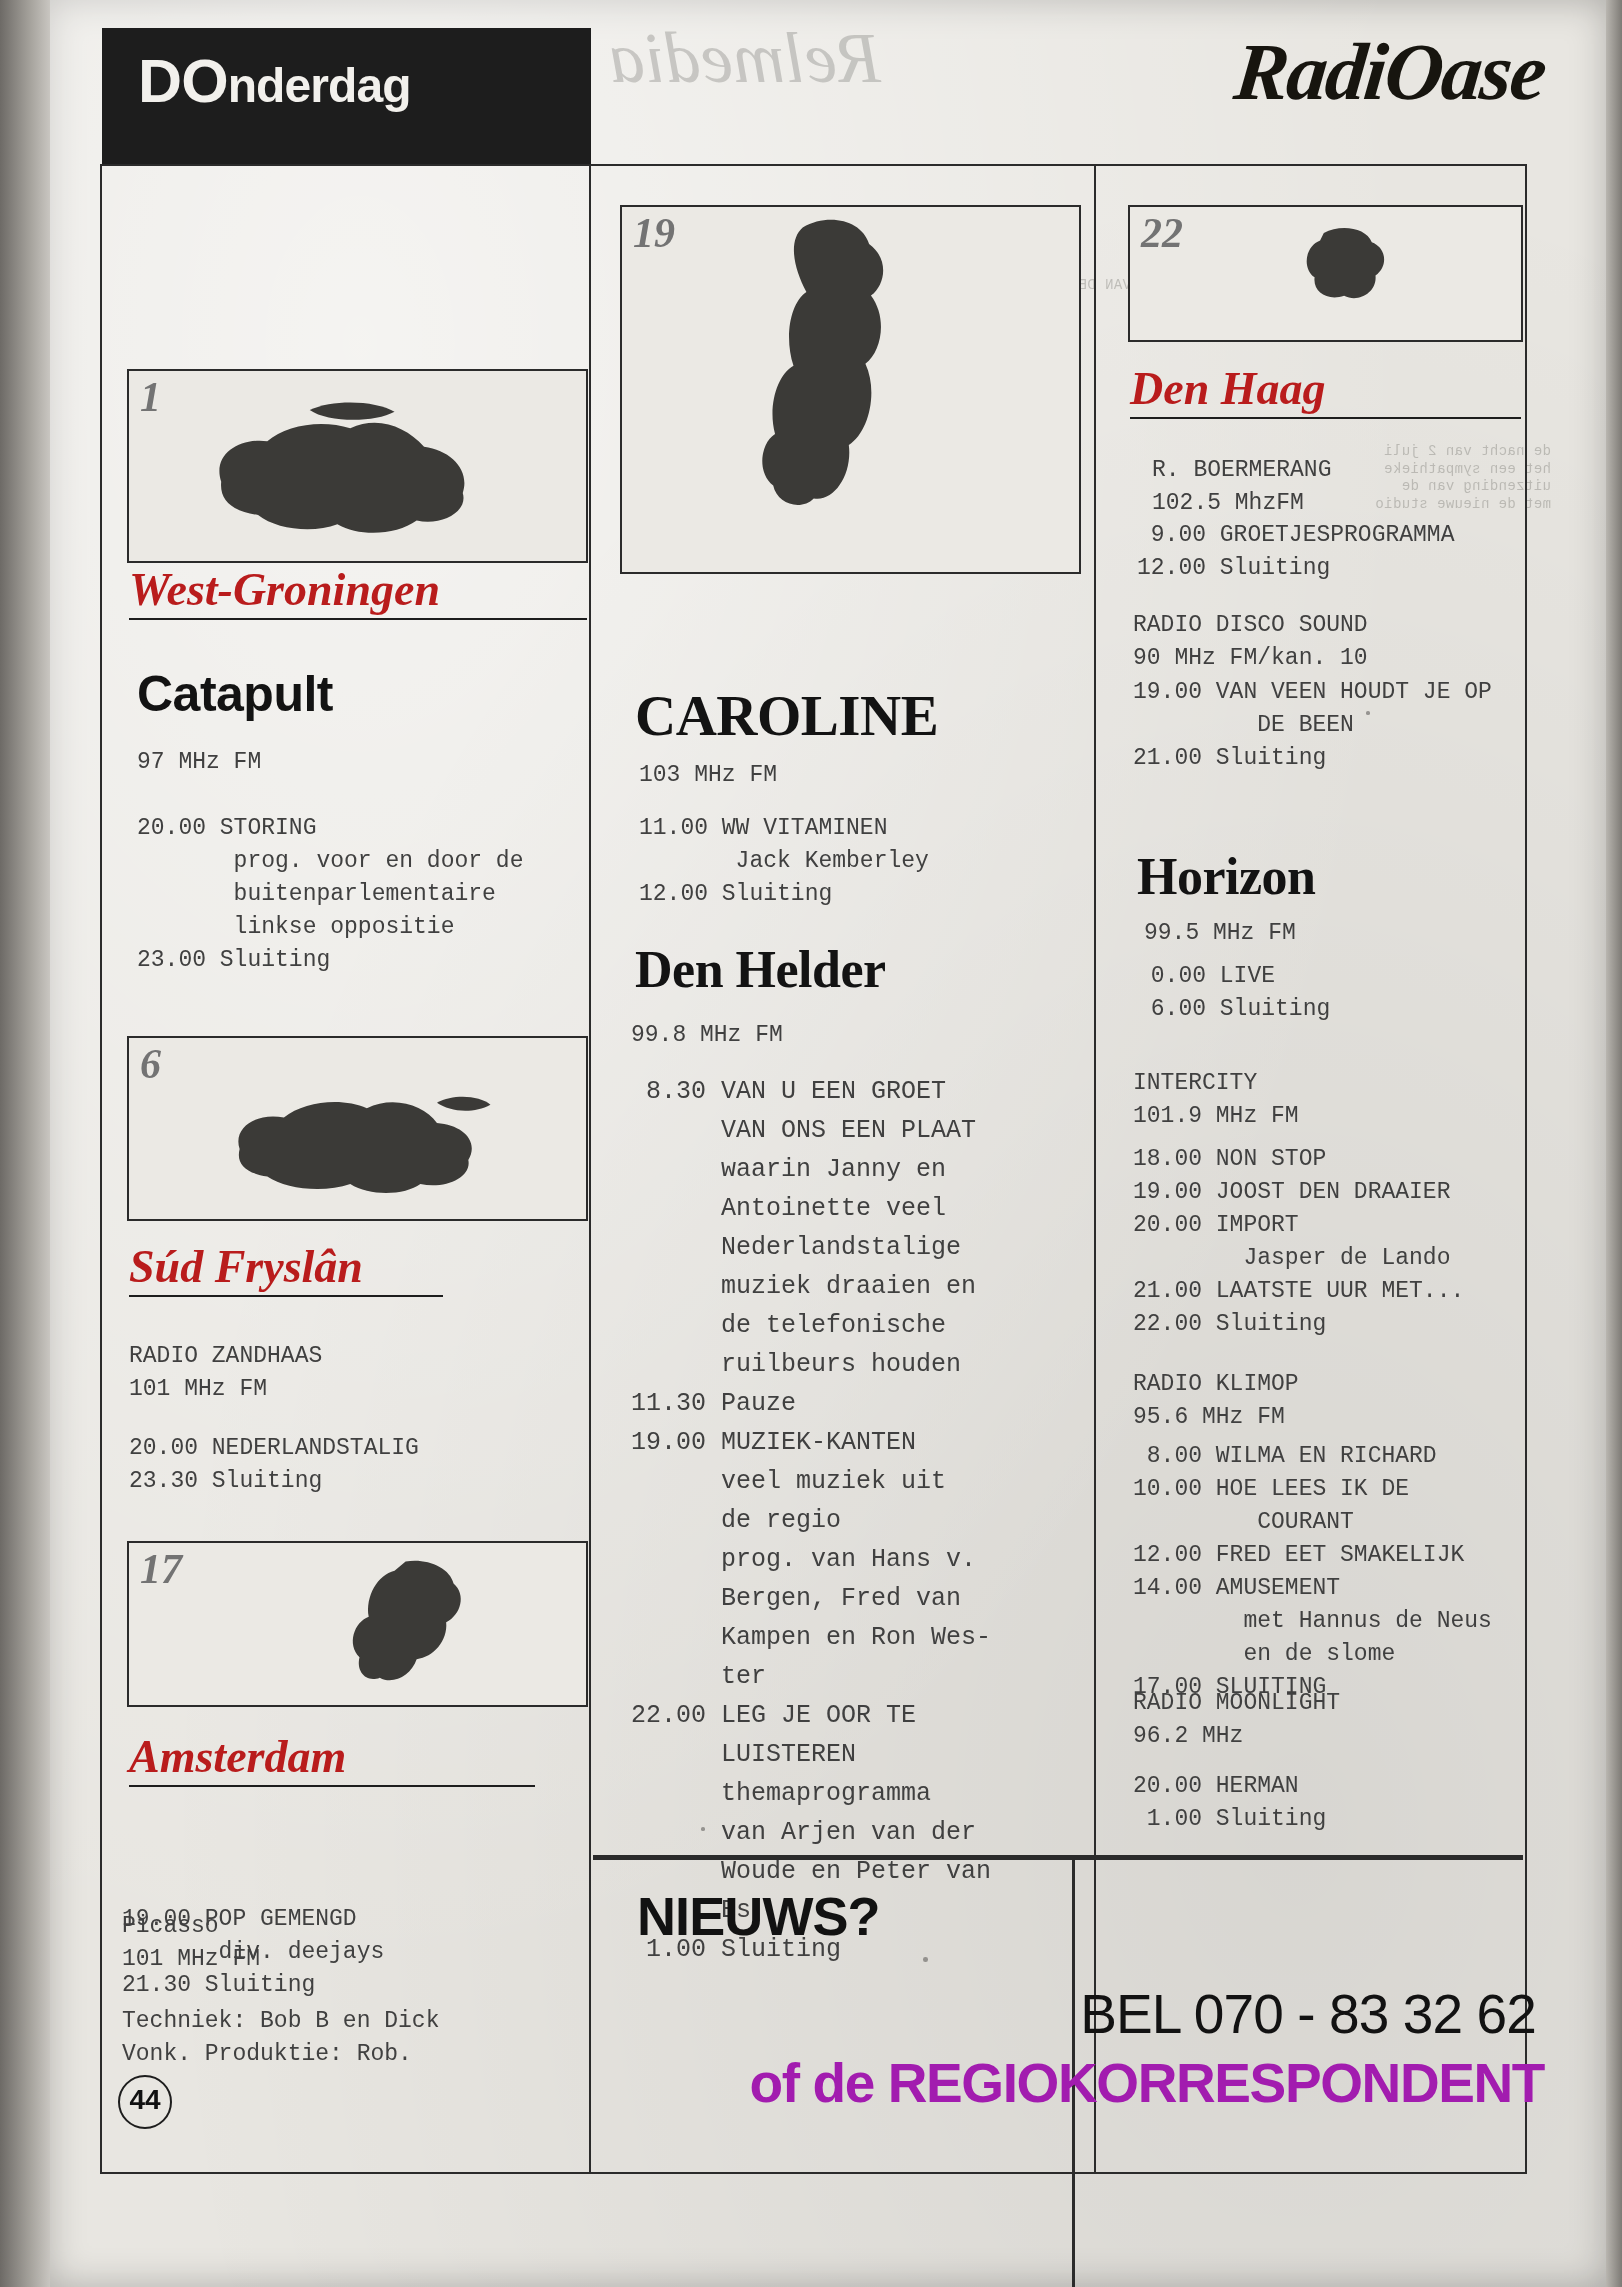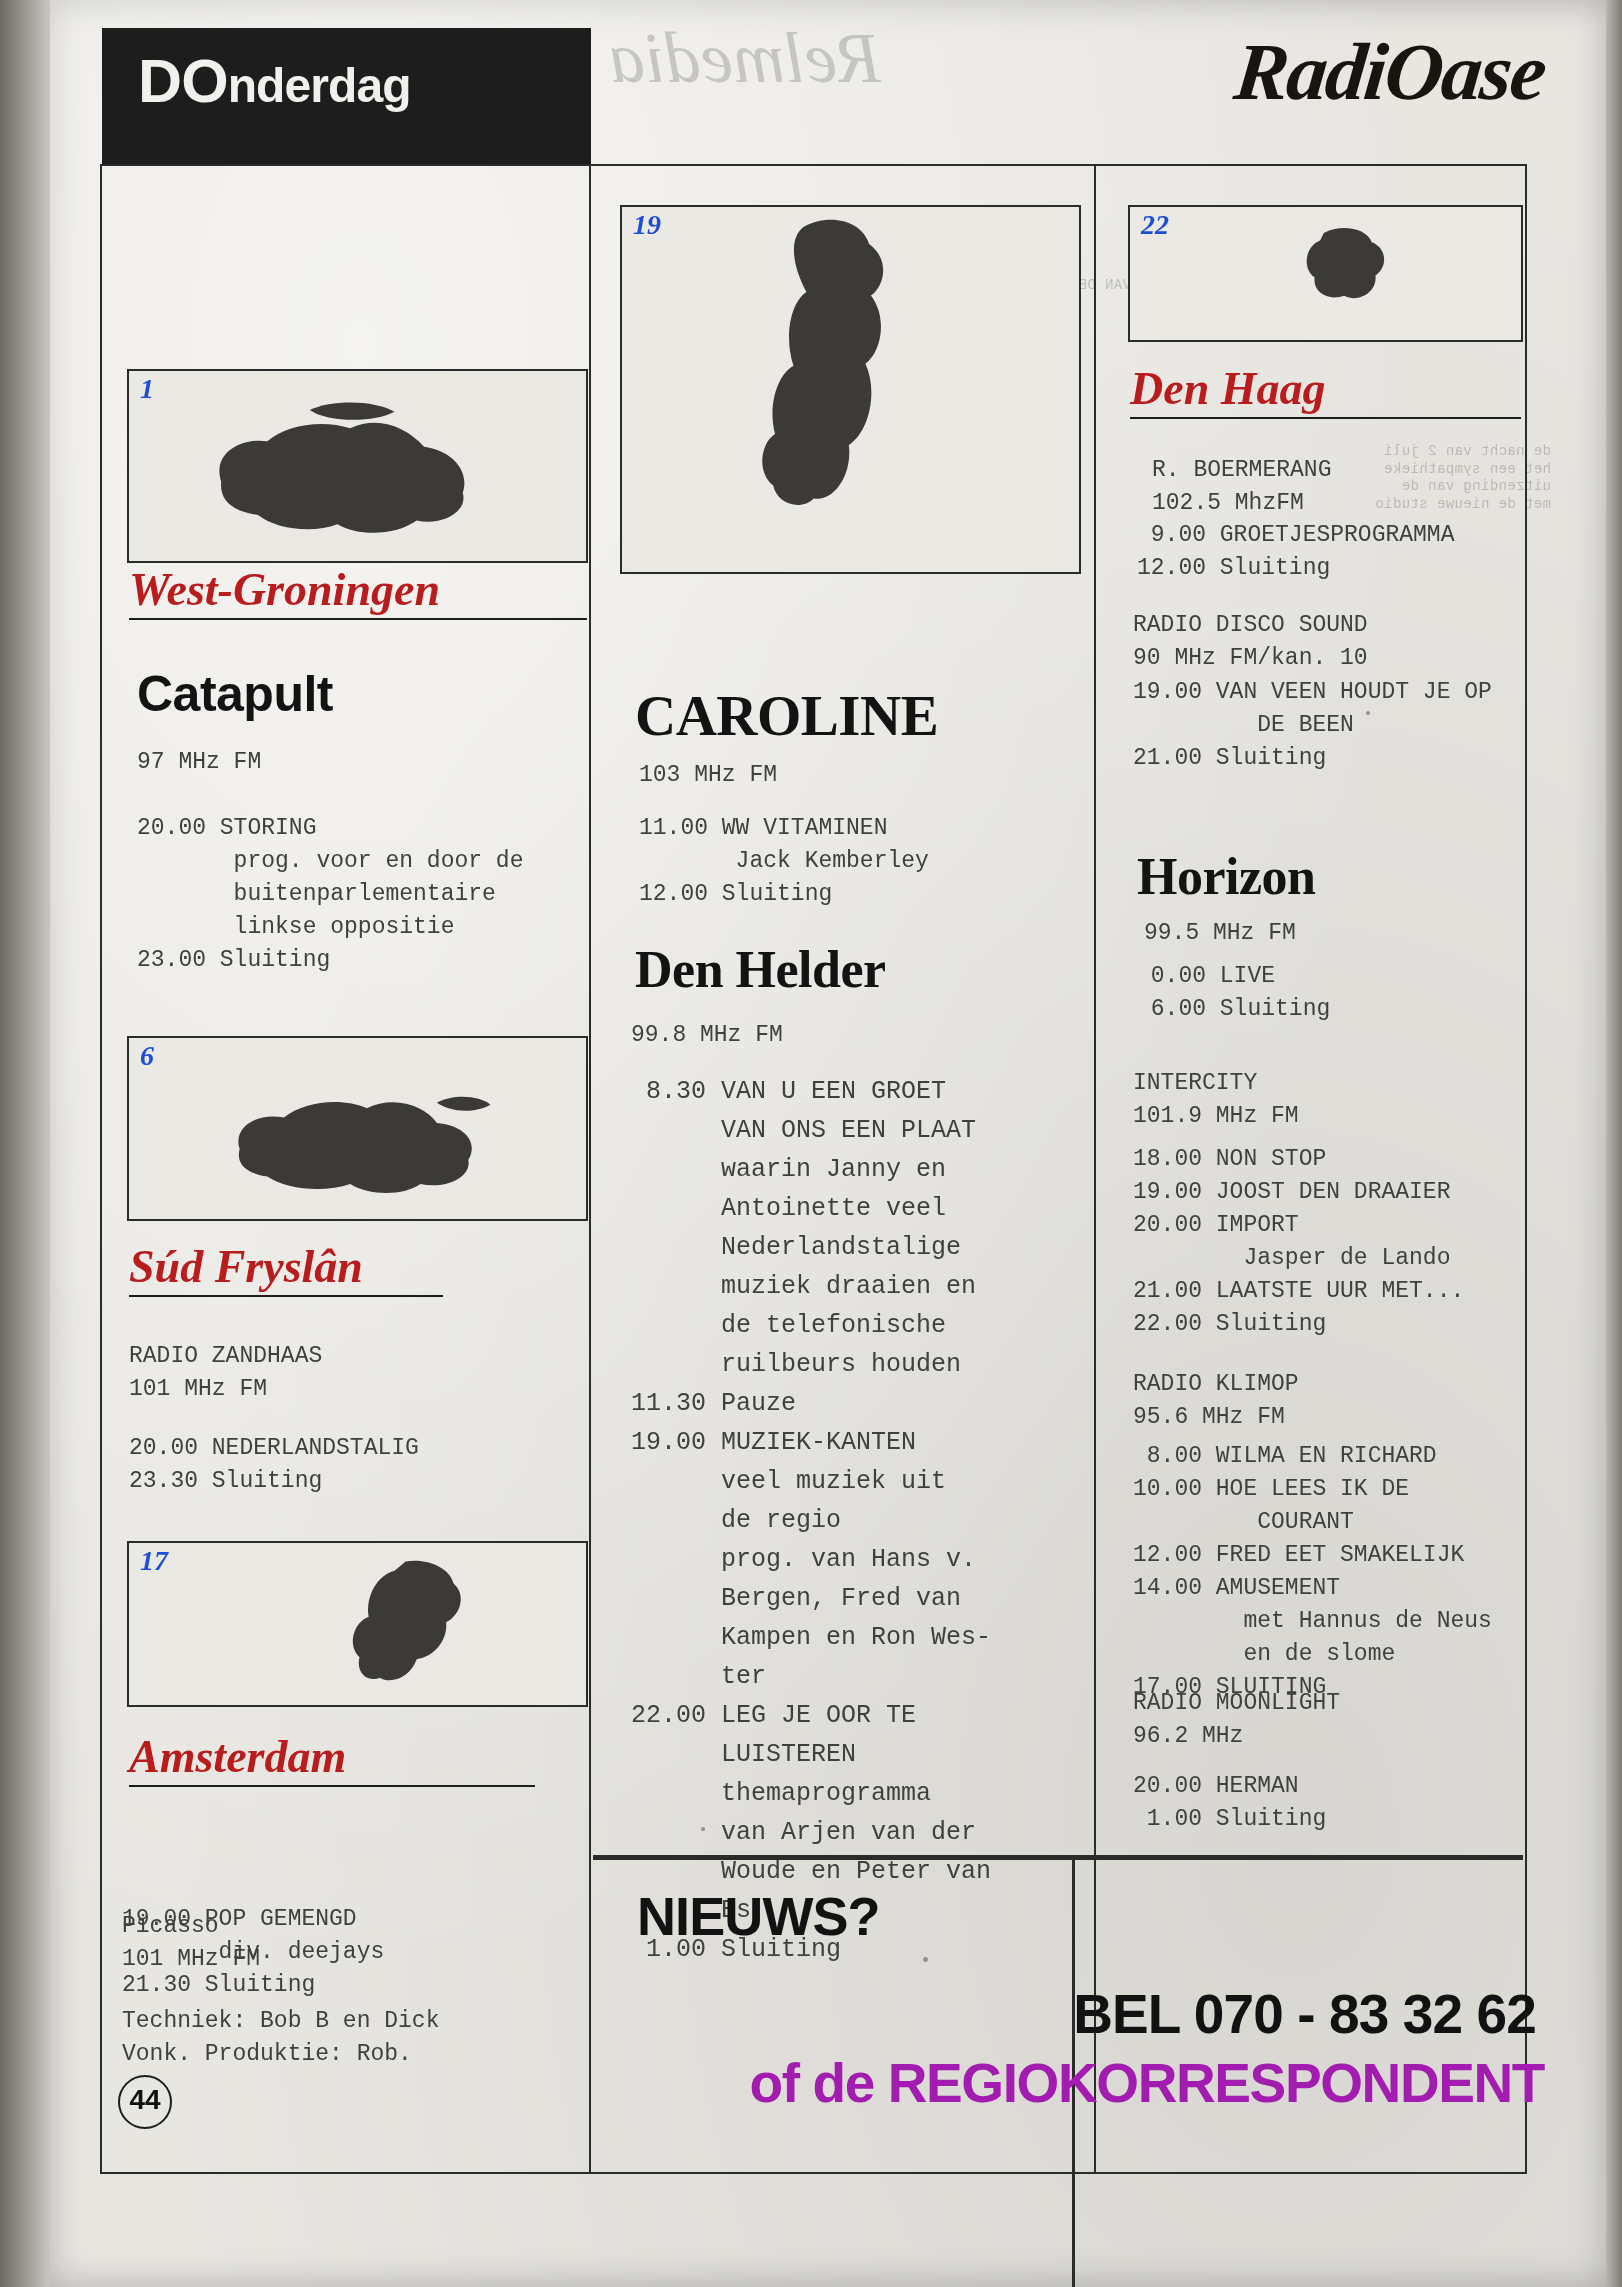--- a/index.html
+++ b/index.html
@@ -135,22 +135,22 @@
     box-sizing: border-box;
     background: #ebe9e4;
     overflow: hidden;
   }
   .picnum {
     position: absolute;
     left: 11px; top: 1.8px;
     font-family: "Liberation Serif", serif;
     font-style: italic;
     font-weight: bold;
-    font-size: 28px;
-    color: #1d4ed8;
+    font-size: 42px;
+    color: #737373;
   }
 
   
   .region {
     position: absolute;
     font-family: "Liberation Serif", serif;
     font-style: italic;
     font-weight: bold;
     font-size: 46px;
     color: #b91c1c;
@@ -203,21 +203,21 @@
     font-family: "Liberation Sans", sans-serif;
     font-weight: bold;
     font-size: 54px;
     color: #121212;
     letter-spacing: -0.9px;
   }
   .bel {
     position: absolute;
     right: 87px; top: 1982px;
     font-family: "Liberation Sans", sans-serif;
-    font-weight: bold;
+    font-weight: normal;
     font-size: 55px;
     color: #121212;
     letter-spacing: -0.9px;
     white-space: nowrap;
   }
   .regio {
     position: absolute;
     right: 79px; top: 2051px;
     font-family: "Liberation Sans", sans-serif;
     font-weight: bold;

